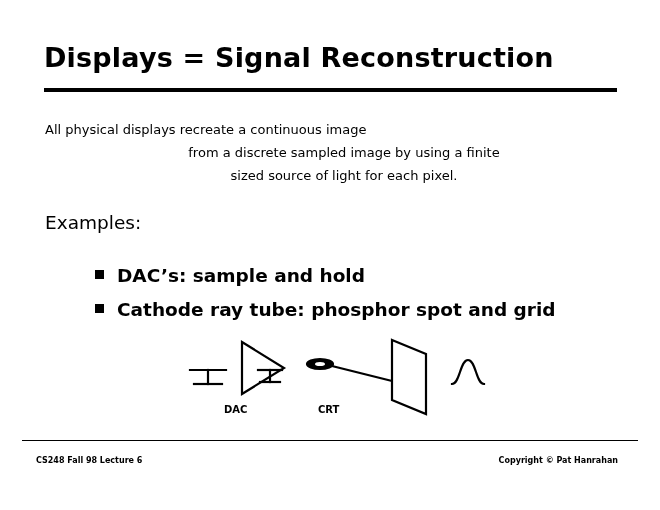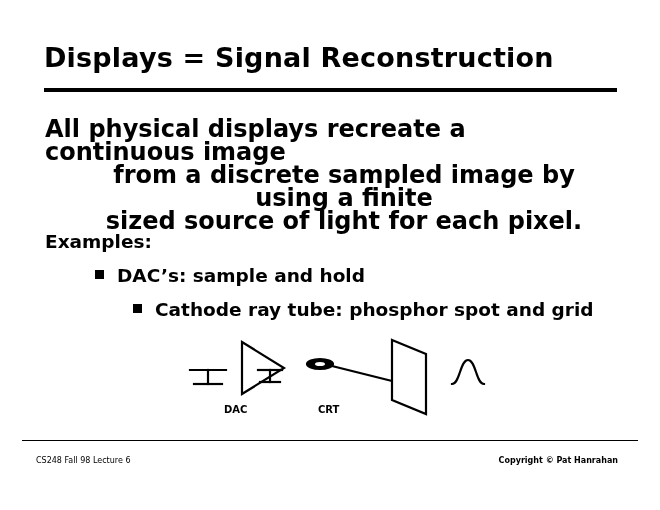--- a/index.html
+++ b/index.html
@@ -37,47 +37,47 @@
     top: 88px;
     width: 573px;
     height: 4px;
     background: #000000;
   }
   .body-para {
     position: absolute;
     left: 45px;
     top: 118px;
     width: 570px;
-    font-size: 24px;
-    font-weight: bold;
+    font-size: 13px;
+    font-weight: normal;
     line-height: 23px;
   }
   .body-para .cont {
     display: block;
     padding-left: 28px;
     text-indent: 0;
     text-align: center;
   }
   .examples-label {
     position: absolute;
     left: 45px;
-    top: 231px;
+    top: 212px;
     font-size: 18.5px;
-    font-weight: bold;
+    font-weight: normal;
   }
   .bullet-row {
     position: absolute;
     left: 88px;
     font-size: 18.5px;
     font-weight: bold;
     white-space: nowrap;
     padding-left: 7px;
   }
   .bullet-row.b1 { top: 265px; }
-  .bullet-row.b2 { top: 299px; margin-left: 38px; }
+  .bullet-row.b2 { top: 299px; }
   .bullet-sq {
     display: inline-block;
     width: 9px;
     height: 9px;
     background: #000000;
     margin-right: 13px;
     vertical-align: 3px;
   }
   .figure {
     position: absolute;
@@ -99,21 +99,21 @@
     top: 440px;
     width: 616px;
     height: 1px;
     background: #000000;
   }
   .footer-left {
     position: absolute;
     left: 36px;
     top: 456px;
     font-size: 8px;
-    font-weight: normal;
+    font-weight: bold;
   }
   .footer-right {
     position: absolute;
     right: 42px;
     top: 456px;
     font-size: 8px;
     font-weight: bold;
     text-align: right;
   }
 </style>

